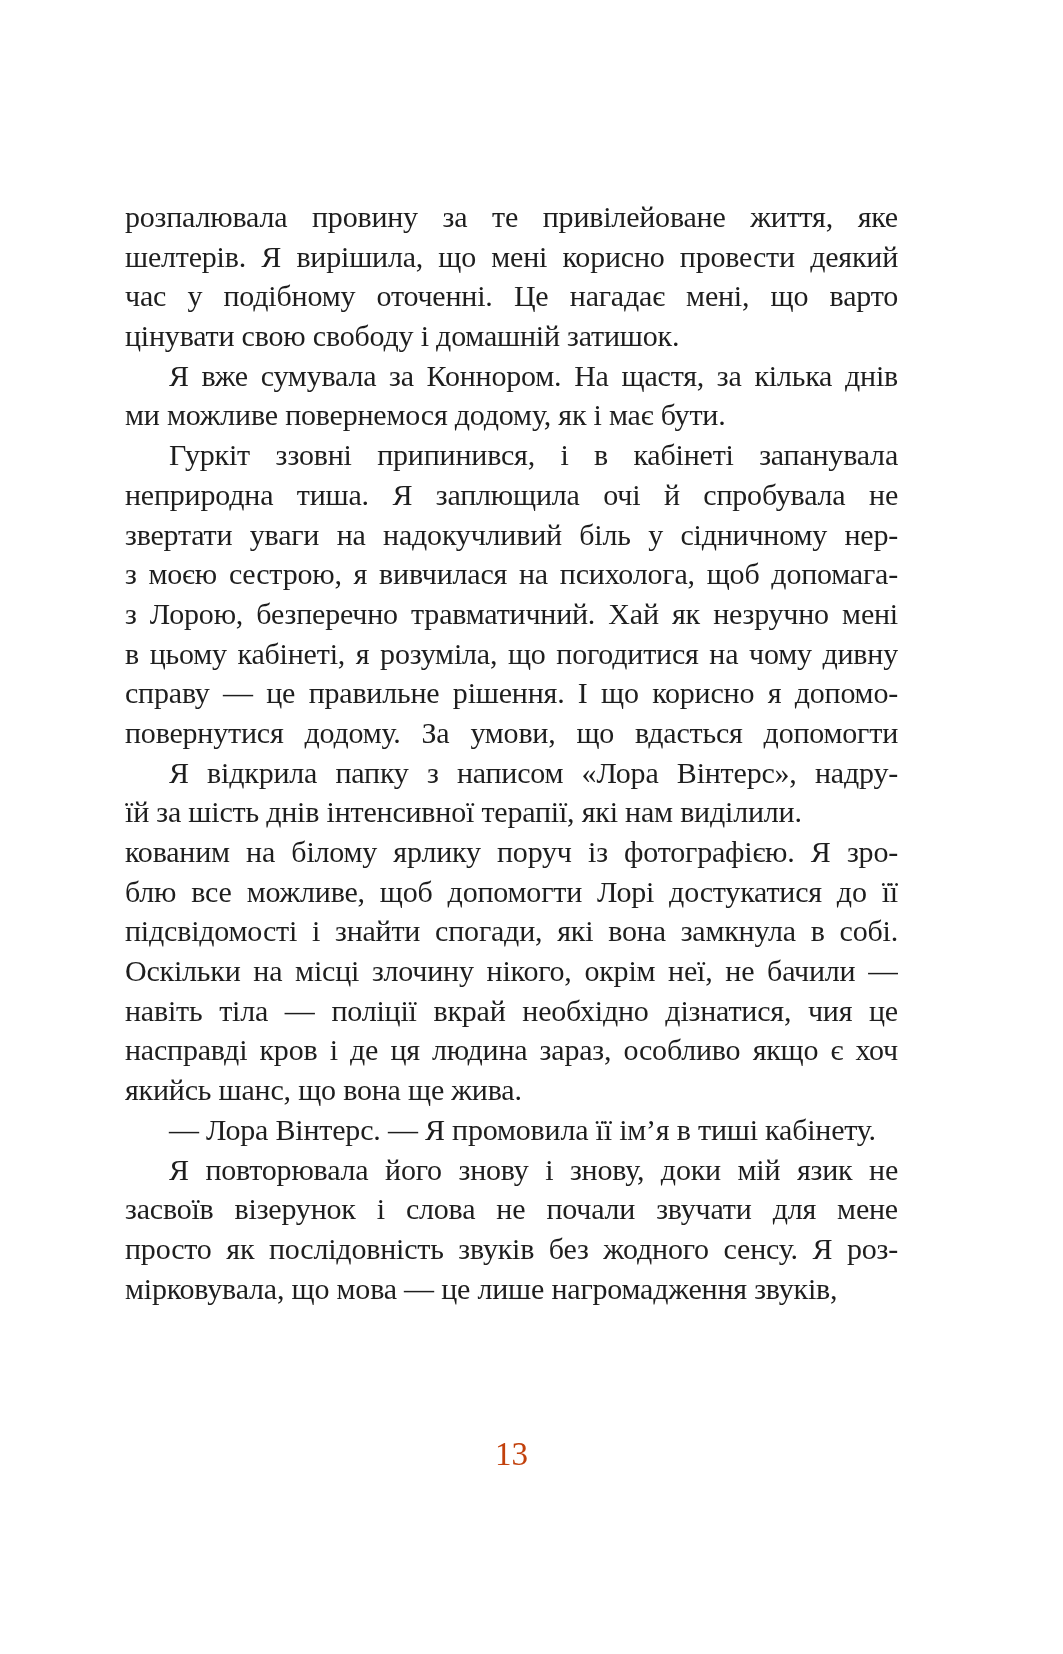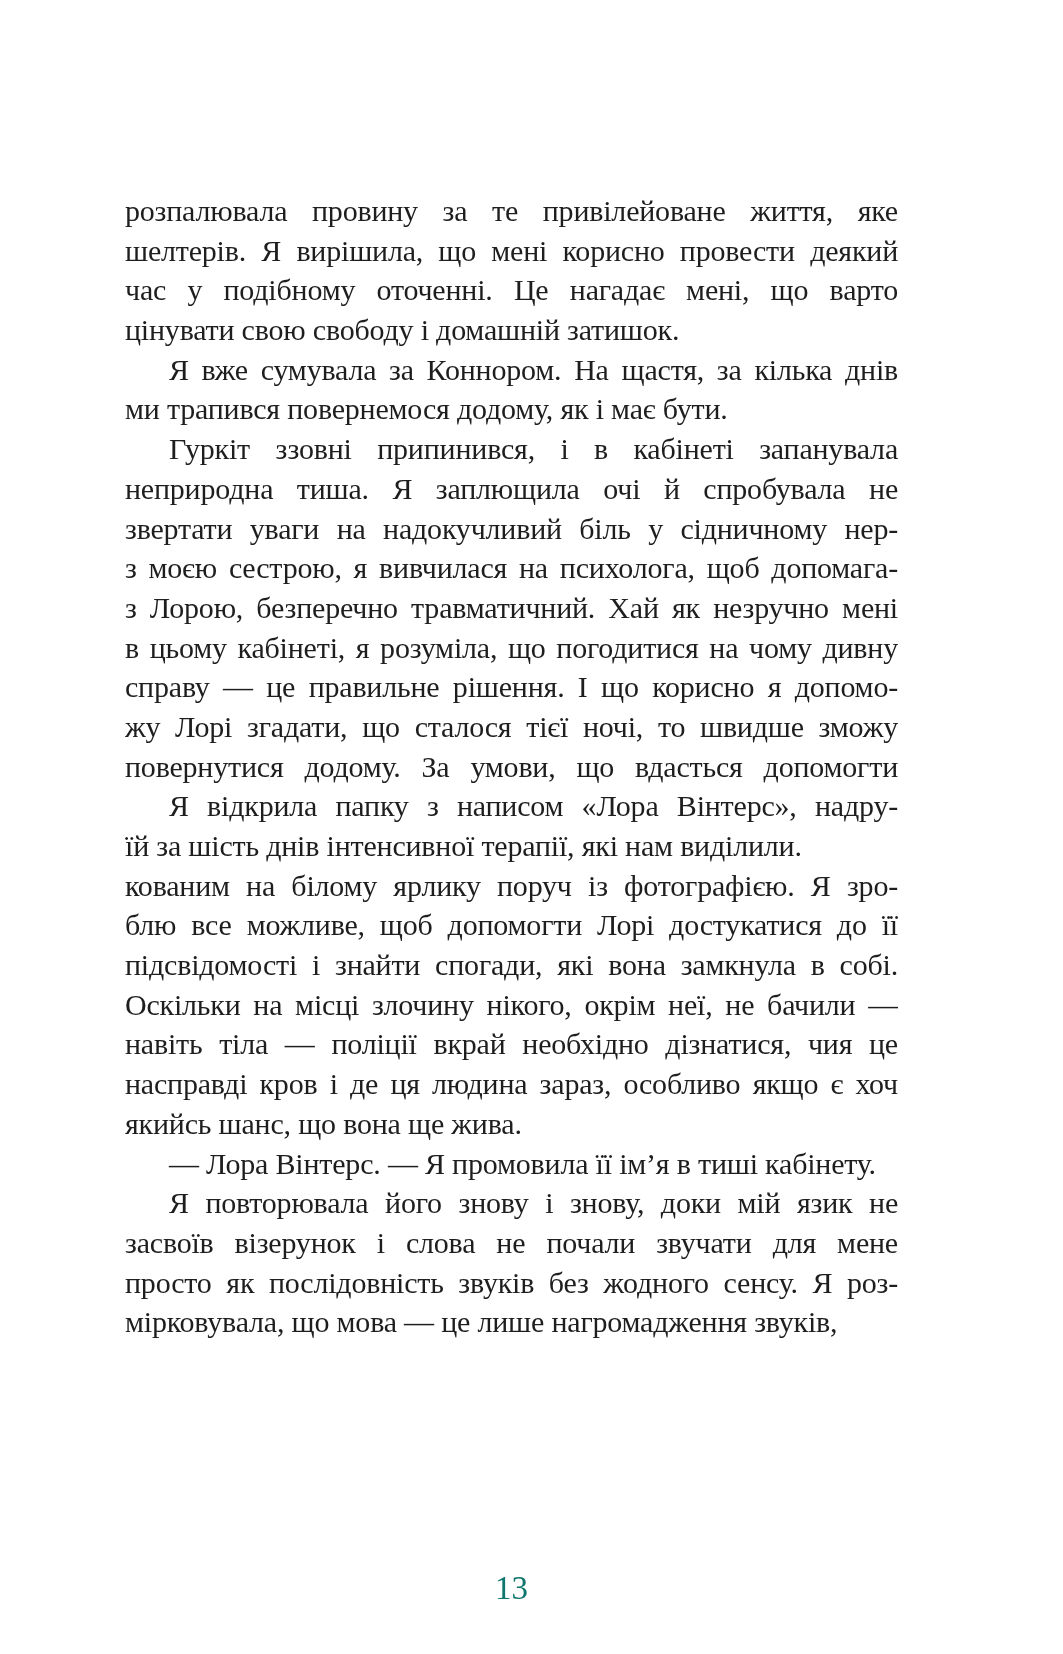--- a/index.html
+++ b/index.html
@@ -11,21 +11,21 @@
     width: 1063px;
     height: 1654px;
     position: relative;
     font-family: "Liberation Serif", "DejaVu Serif", serif;
     color: #1e1e1e;
     overflow: hidden;
   }
   .text-block {
     position: absolute;
     left: 125px;
-    top: 191px;
+    top: 197px;
     width: 773px;
   }
   .ln {
     height: 39.7px;
     line-height: 39.7px;
     font-size: 30px;
     letter-spacing: -0.2px;
     white-space: normal;
     overflow: hidden;
   }
@@ -38,46 +38,45 @@
     text-align-last: left;
   }
   .ind {
     text-indent: 44px;
   }
   .it {
   }
   .page-number {
     position: absolute;
     left: 125px;
-    top: 1568px;
+    top: 1434px;
     width: 773px;
     text-align: center;
     font-size: 33px;
     line-height: 40px;
-    color: #0f766e;
+    color: #c2410c;
   }
 </style>
 </head>
 <body>
 
 <div class="text-block">
   <div class="ln j">розпалювала провину за те привілейоване життя, яке</div>
   <div class="ln j">шелтерів. Я вирішила, що мені корисно провести деякий</div>
   <div class="ln j">час у подібному оточенні. Це нагадає мені, що варто</div>
   <div class="ln e">цінувати свою свободу і домашній затишок.</div>
   <div class="ln j ind">Я вже сумувала за Коннором. На щастя, за кілька днів</div>
-  <div class="ln e">ми трапився повернемося додому, як і має бути.</div>
+  <div class="ln e">ми можливе повернемося додому, як і має бути.</div>
   <div class="ln j ind">Гуркіт ззовні припинився, і в кабінеті запанувала</div>
   <div class="ln j">неприродна тиша. Я заплющила очі й спробувала не</div>
   <div class="ln j">звертати уваги на надокучливий біль у сідничному нер-</div>
   <div class="ln j">з моєю сестрою, я вивчилася на психолога, щоб допомага-</div>
   <div class="ln j">з Лорою, безперечно травматичний. Хай як незручно мені</div>
   <div class="ln j">в цьому кабінеті, я розуміла, що погодитися на чому дивну</div>
   <div class="ln j">справу — це правильне рішення. І що корисно я допомо-</div>
-  <div class="ln j">жу Лорі згадати, що сталося тієї ночі, то швидше зможу</div>
   <div class="ln j">повернутися додому. За умови, що вдасться допомогти</div>
   <div class="ln j ind">Я відкрила папку з написом «Лора Вінтерс», надру-</div>
   <div class="ln e">їй за шість днів інтенсивної терапії, які нам виділили.</div>
   <div class="ln j">кованим на білому ярлику поруч із фотографією. Я зро-</div>
   <div class="ln j">блю все можливе, щоб допомогти Лорі достукатися до її</div>
   <div class="ln j">підсвідомості і знайти спогади, які вона замкнула в собі.</div>
   <div class="ln j">Оскільки на місці злочину нікого, окрім неї, не бачили —</div>
   <div class="ln j">навіть тіла — поліції вкрай необхідно дізнатися, чия це</div>
   <div class="ln j">насправді кров і де ця людина зараз, особливо якщо є хоч</div>
   <div class="ln e">якийсь шанс, що вона ще жива.</div>

